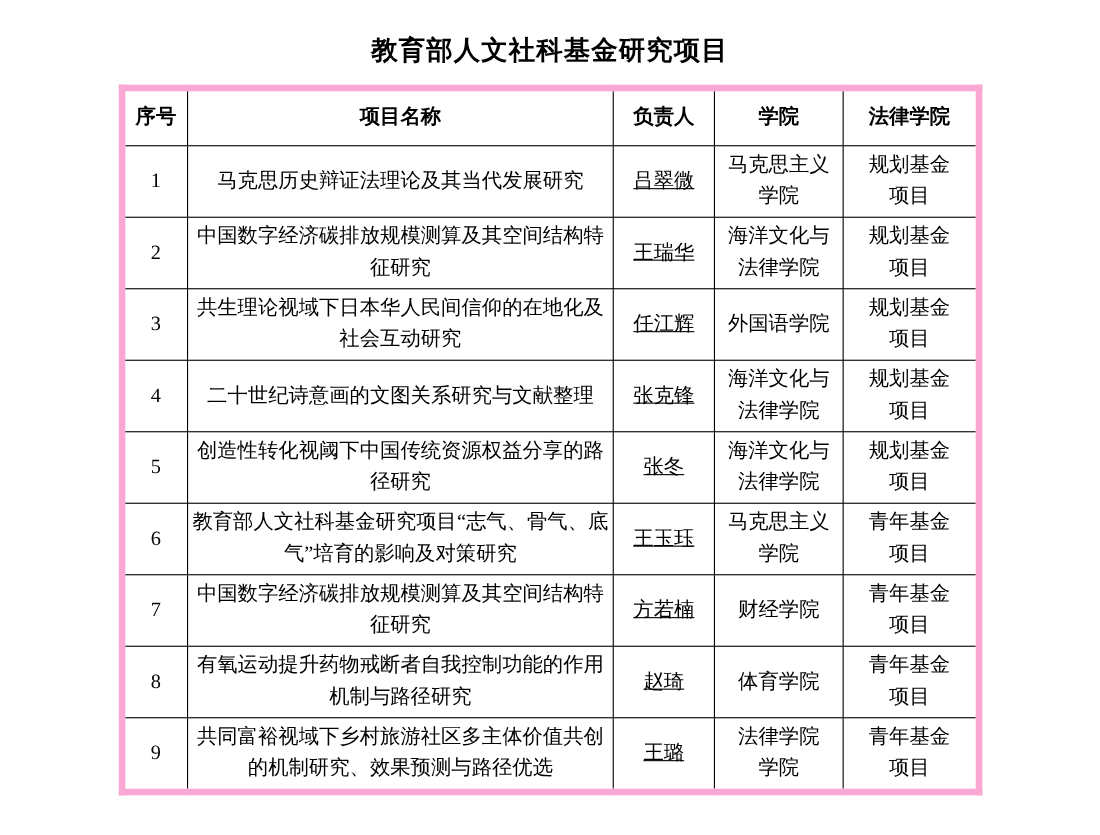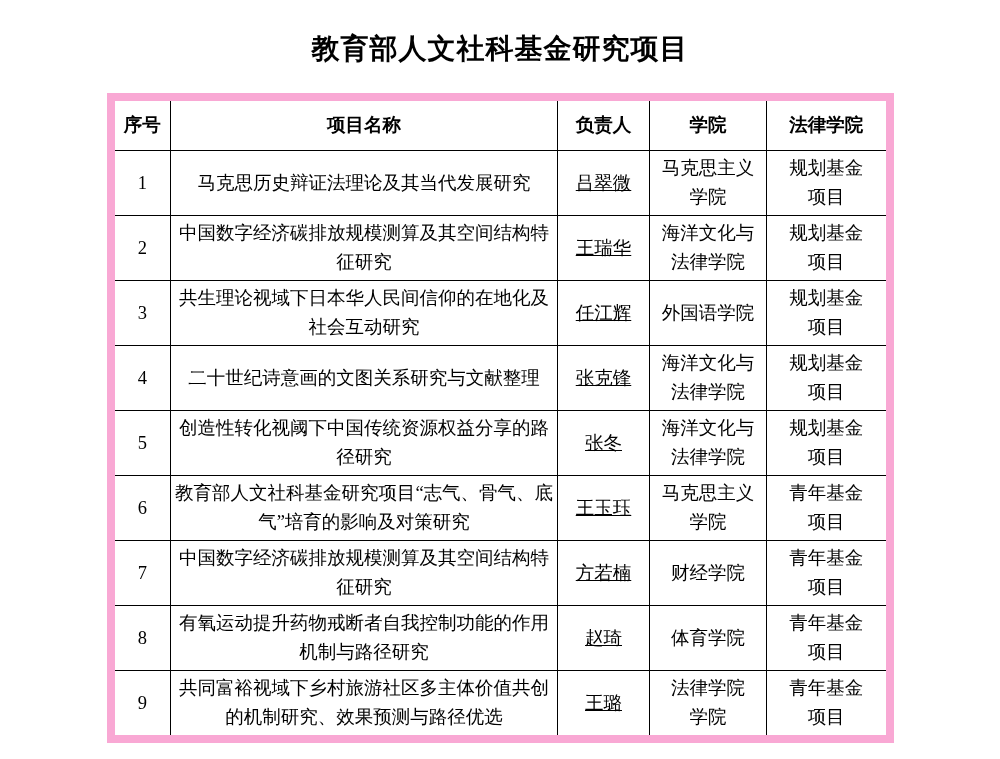--- a/index.html
+++ b/index.html
@@ -13,31 +13,31 @@
     height: 759px;
     background: #ffffff;
     font-family: "Liberation Serif", "DejaVu Serif", serif;
     color: #000000;
     overflow: hidden;
   }
   .title {
     margin: 0;
     padding-top: 30px;
     text-align: center;
-    font-size: 28px;
+    font-size: 24px;
     font-weight: bold;
     letter-spacing: 1px;
     color: #000000;
   }
   table.projects {
     border-collapse: collapse;
     table-layout: fixed;
     width: 779px;
-    margin: 25px auto 0 auto;
-    border: 8px solid #f9a8d4;
+    margin: 15px auto 0 auto;
+    border: 6px solid #f9a8d4;
   }
   table.projects th,
   table.projects td {
     border: 1px solid #000000;
     font-size: 18.5px;
     font-weight: normal;
     vertical-align: middle;
     text-align: center;
     line-height: 29px;
     padding: 0;

